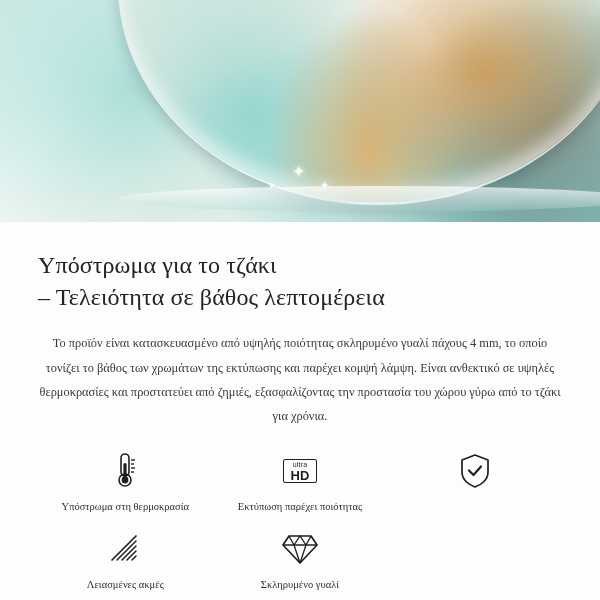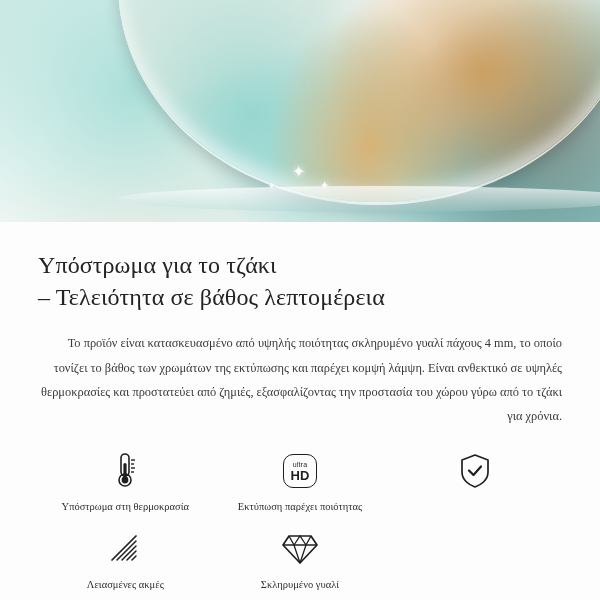--- a/index.html
+++ b/index.html
@@ -96,21 +96,21 @@
     letter-spacing: 0.1px;
   }
   .title .line2 { display: block; }
 
   .desc {
     margin-top: 18px;
     font-size: 12.4px;
     line-height: 1.95;
     color: #3a3a3a;
     max-width: 528px;
-    text-align: right;
+    text-align: center;
   }
 
   
   .features {
     margin-top: 22px;
     display: grid;
     grid-template-columns: repeat(3, 1fr);
     row-gap: 14px;
   }
   .feature {
@@ -170,21 +170,21 @@
             <line x1="23" y1="13" x2="26" y2="13" stroke="#1f1f1f" stroke-width="1.4"></line>
             <line x1="23" y1="17" x2="27" y2="17" stroke="#1f1f1f" stroke-width="1.4"></line>
             <line x1="23" y1="21" x2="26" y2="21" stroke="#1f1f1f" stroke-width="1.4"></line>
           </svg>
         </div>
         <div class="feature-label">Υπόστρωμα στη θερμοκρασία</div>
       </div>
 
       <div class="feature">
         <div class="feature-icon">
-          <div style="width:34px;height:34px;border:1.6px solid #1f1f1f;border-radius:10px;display:flex;flex-direction:column;align-items:center;justify-content:center;font-family:'Liberation Sans',sans-serif;line-height:1;">
+          <div style="width:34px;height:24px;border:1.6px solid #1f1f1f;border-radius:2px;display:flex;flex-direction:column;align-items:center;justify-content:center;font-family:'Liberation Sans',sans-serif;line-height:1;">
             <span style="font-size:7px;letter-spacing:0.2px;color:#1f1f1f;">ultra</span>
             <span style="font-size:13px;font-weight:bold;color:#1f1f1f;margin-top:1px;">HD</span>
           </div>
         </div>
         <div class="feature-label">Εκτύπωση παρέχει ποιότητας</div>
       </div>
 
       <div class="feature">
         <div class="feature-icon">
           <svg width="34" height="40" viewBox="0 0 34 40">

